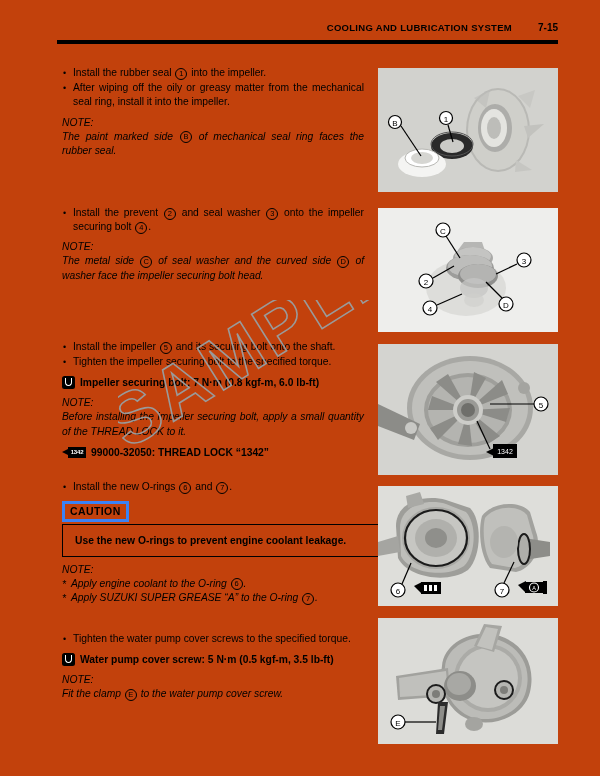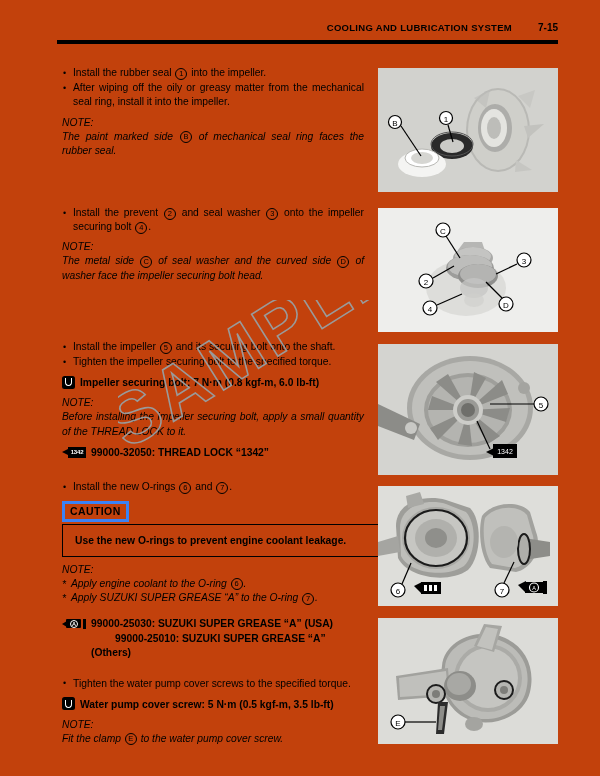--- a/index.html
+++ b/index.html
@@ -348,32 +348,20 @@
 
     <div class="caution-label">CAUTION</div>
     <div class="caution-box">Use the new O-rings to prevent engine coolant leakage.</div>
 
     <div class="note-label">NOTE:</div>
     <div class="note-star"><span>Apply engine coolant to the O-ring </span><span class="circ">6</span><span>.</span></div>
     <div class="note-star"><span>Apply SUZUKI SUPER GREASE “A” to the O-ring </span><span class="circ">7</span><span>.</span></div>
   </div>
 
   <div class="block" style="left:62px; top:616px;">
-    <div class="spec-lines-wrap" style="margin-top:0;">
-      <span class="icon-grease">
-        <span class="gr-tip"></span>
-        <span class="gr-body"></span>
-        <span class="gr-a">A</span>
-        <span class="gr-cap"></span>
-      </span>
-      <span class="spec-stack">
-        <span>99000-25030: SUZUKI SUPER GREASE “A” (USA)</span><br>
-        <span class="indent">99000-25010: SUZUKI SUPER GREASE “A” (Others)</span>
-      </span>
-    </div>
 
     <ul class="bullets" style="margin-top:16px;">
       <li><span>Tighten the water pump cover screws to the specified torque.</span></li>
     </ul>
 
     <div class="spec-line">
       <span class="icon-torque"></span>
       <span class="spec-text">Water pump cover screw: 5 N·m (0.5 kgf-m, 3.5 lb-ft)</span>
     </div>
 

